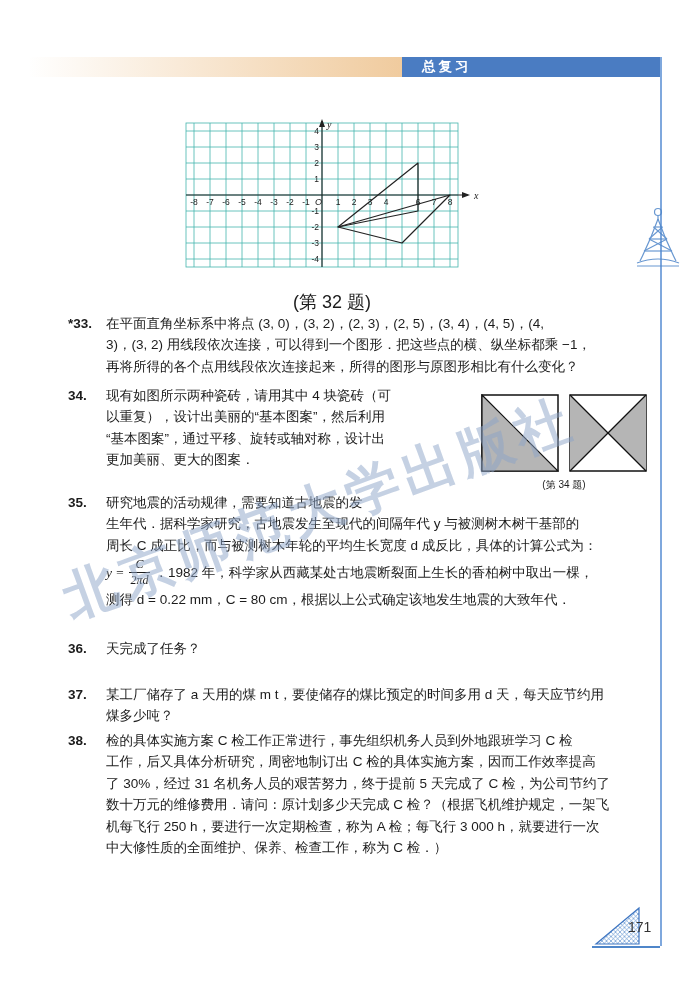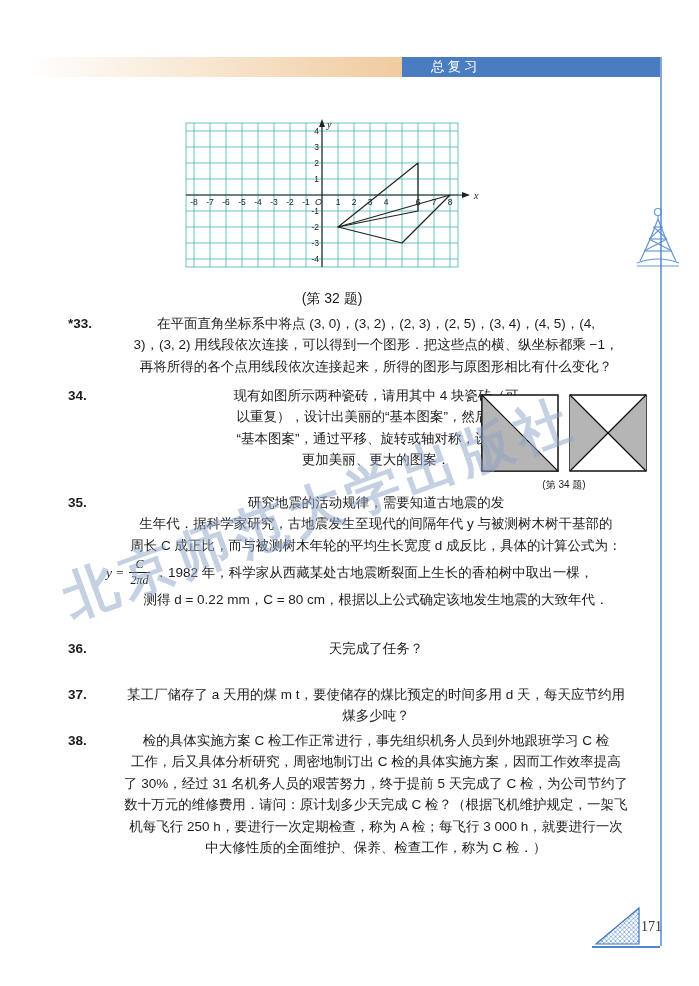--- a/index.html
+++ b/index.html
@@ -8,56 +8,56 @@
     position:relative; width:699px; height:986px; background:#ffffff; overflow:hidden;
     font-family:"Liberation Sans","DejaVu Sans",sans-serif; color:#1c1c1c;
   }
   
   .header-band {
     position:absolute; left:28px; top:57px; width:374px; height:20px;
     background:linear-gradient(to right, rgba(240,203,158,0), #f0cb9e);
   }
   .header-title {
     position:absolute; left:402px; top:57px; width:259px; height:20px;
-    background:#4a7cc2; color:#ffffff; font-size:13.5px; font-weight:normal;
-    line-height:20px; padding-left:29px; letter-spacing:3px;
+    background:#4a7cc2; color:#ffffff; font-size:13.5px; font-weight:bold;
+    line-height:20px; padding-left:20px; letter-spacing:3px;
   }
   .right-rule { position:absolute; left:660px; top:57px; width:2px; height:889px; background:#7fa8dd; }
 
   
   .fig32 { position:absolute; left:182px; top:118px; width:300px; height:154px; }
-  .fig32-caption { position:absolute; left:182px; top:290px; width:300px; text-align:center; font-size:14px; }
+  .fig32-caption { position:absolute; left:182px; top:290px; width:300px; text-align:center; font-size:18px; }
   .fig34-caption { position:absolute; left:481px; top:478px; width:166px; text-align:center; font-size:10px; }
   .caption { color:#1c1c1c; }
 
   
   .problem { position:absolute; left:68px; width:578px; }
   .marker { position:absolute; left:0; top:0; width:32px; text-align:left; font-weight:bold; font-size:13.5px; line-height:21.4px; }
   .ptext { margin-left:38px; }
-  .pline { white-space:nowrap; font-size:13.5px; line-height:21.4px;text-align:center; }
+  .pline { white-space:nowrap; font-size:13.5px; line-height:21.4px; }
   .formula-line { display:flex; align-items:center; height:33px; }
   .math { font-family:"Liberation Serif","DejaVu Serif",serif; font-style:italic; }
   .frac { display:inline-flex; flex-direction:column; align-items:center; margin:0 5px; font-size:12px; line-height:1.3; }
   .frac .num { border-bottom:1px solid #1c1c1c; padding:0 6px; }
 
   
   .tiles { position:absolute; left:481px; top:394px; width:166px; height:78px; display:flex; gap:10px; }
 
   
   .watermark {
     position:absolute; left:65px; top:560px; height:80px; line-height:80px;
     font-size:54px; font-weight:bold; letter-spacing:6px; white-space:nowrap;
     color:rgba(139,163,199,0.5); transform:rotate(-20deg); transform-origin:0 50%;
     pointer-events:none; z-index:30;
   }
 
   
   .tower { position:absolute; left:633px; top:205px; }
   .fish { position:absolute; left:593px; top:905px; }
-  .page-number { position:absolute; left:641px; top:919px; font-size:14px; color:#333;font-family:Liberation Serif, serif; }
+  .page-number { position:absolute; left:628px; top:919px; font-size:14px; color:#333; }
   .footer-line { position:absolute; left:592px; top:946px; width:68px; height:2px; background:#4f86c9; }
 
   svg text { fill:#222222; }
 </style>
 </head>
 <body>
 
 <div class="page">
 
   <div class="header-band"></div>

